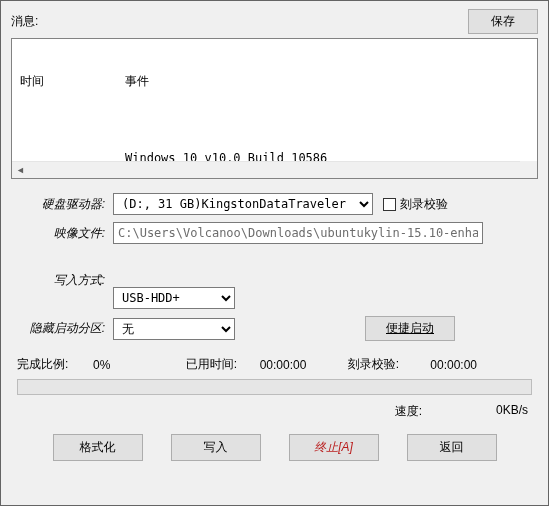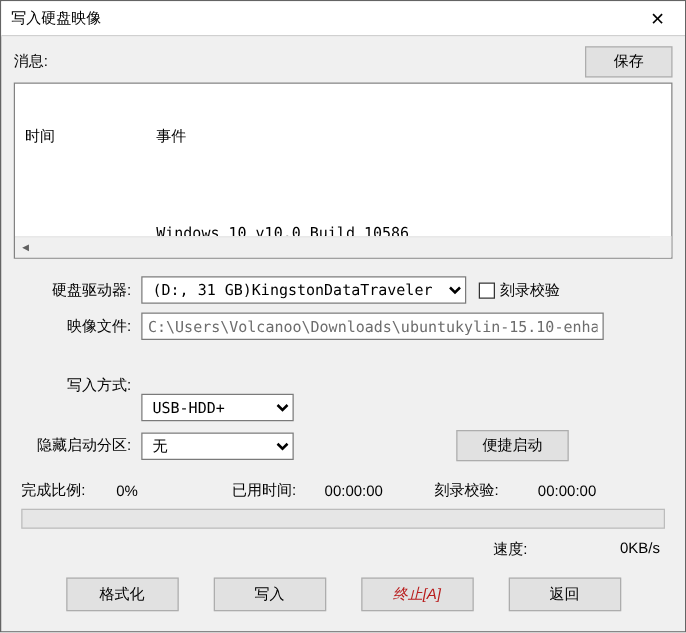--- a/index.html
+++ b/index.html
@@ -109,41 +109,42 @@
   }
   .frow {
     display: flex;
     align-items: center;
     margin-bottom: 7px;
   }
   .flabel {
     width: 102px;
     text-align: right;
     padding-right: 8px;
+    font-style: italic;
   }
   select, input[type=text] {
     font-family: "SimSun","NSimSun",monospace;
     font-size: 12px;
     border: 1px solid #7a7a7a;
     background: #fff;
     height: 22px;
     padding: 0 4px;
   }
   input[type=text]:disabled { color: #6d6d6d; background: #fff; }
   .sel-drive { width: 260px; }
   .chk-wrap { display: flex; align-items: center; margin-left: 10px; }
   .chk {
     width: 13px; height: 13px;
     border: 1px solid #333; margin-right: 4px;
     background: #fff;
   }
   .img-input { width: 370px; }
   .sel-mode { width: 122px; margin-top: 36px; }
   .sel-hidden { width: 122px; }
-  .btn-portable { margin-left: 130px; min-width: 90px; }
+  .btn-portable { margin-left: 130px; min-width: 90px; text-decoration: underline; }
   .progress-row {
     display: flex;
     align-items: center;
     margin-top: 8px;
     padding: 0 6px;
   }
   .progress-row > span { margin-right: 8px; }
   .plabel1 { width: 68px; }
   .pval1 { width: 76px; }
   .plabel2 { width: 60px; text-align: right; }
@@ -169,24 +170,20 @@
     gap: 28px;
     margin-top: 8px;
     align-items: flex-end;
   }
   .button-row .btn { min-width: 90px; padding: 4px 0; }
 </style>
 </head>
 <body>
 
 <div class="window">
-  <div class="titlebar">
-    <span class="titlebar-title">写入硬盘映像</span>
-    <div class="close-btn">✕</div>
-  </div>
 
   <div class="body">
 
     <div class="top-row">
       <span class="msg-label">消息:</span>
       <button class="btn">保存</button>
     </div>
 
     <div class="log-wrap">
       <div class="log-inner">

